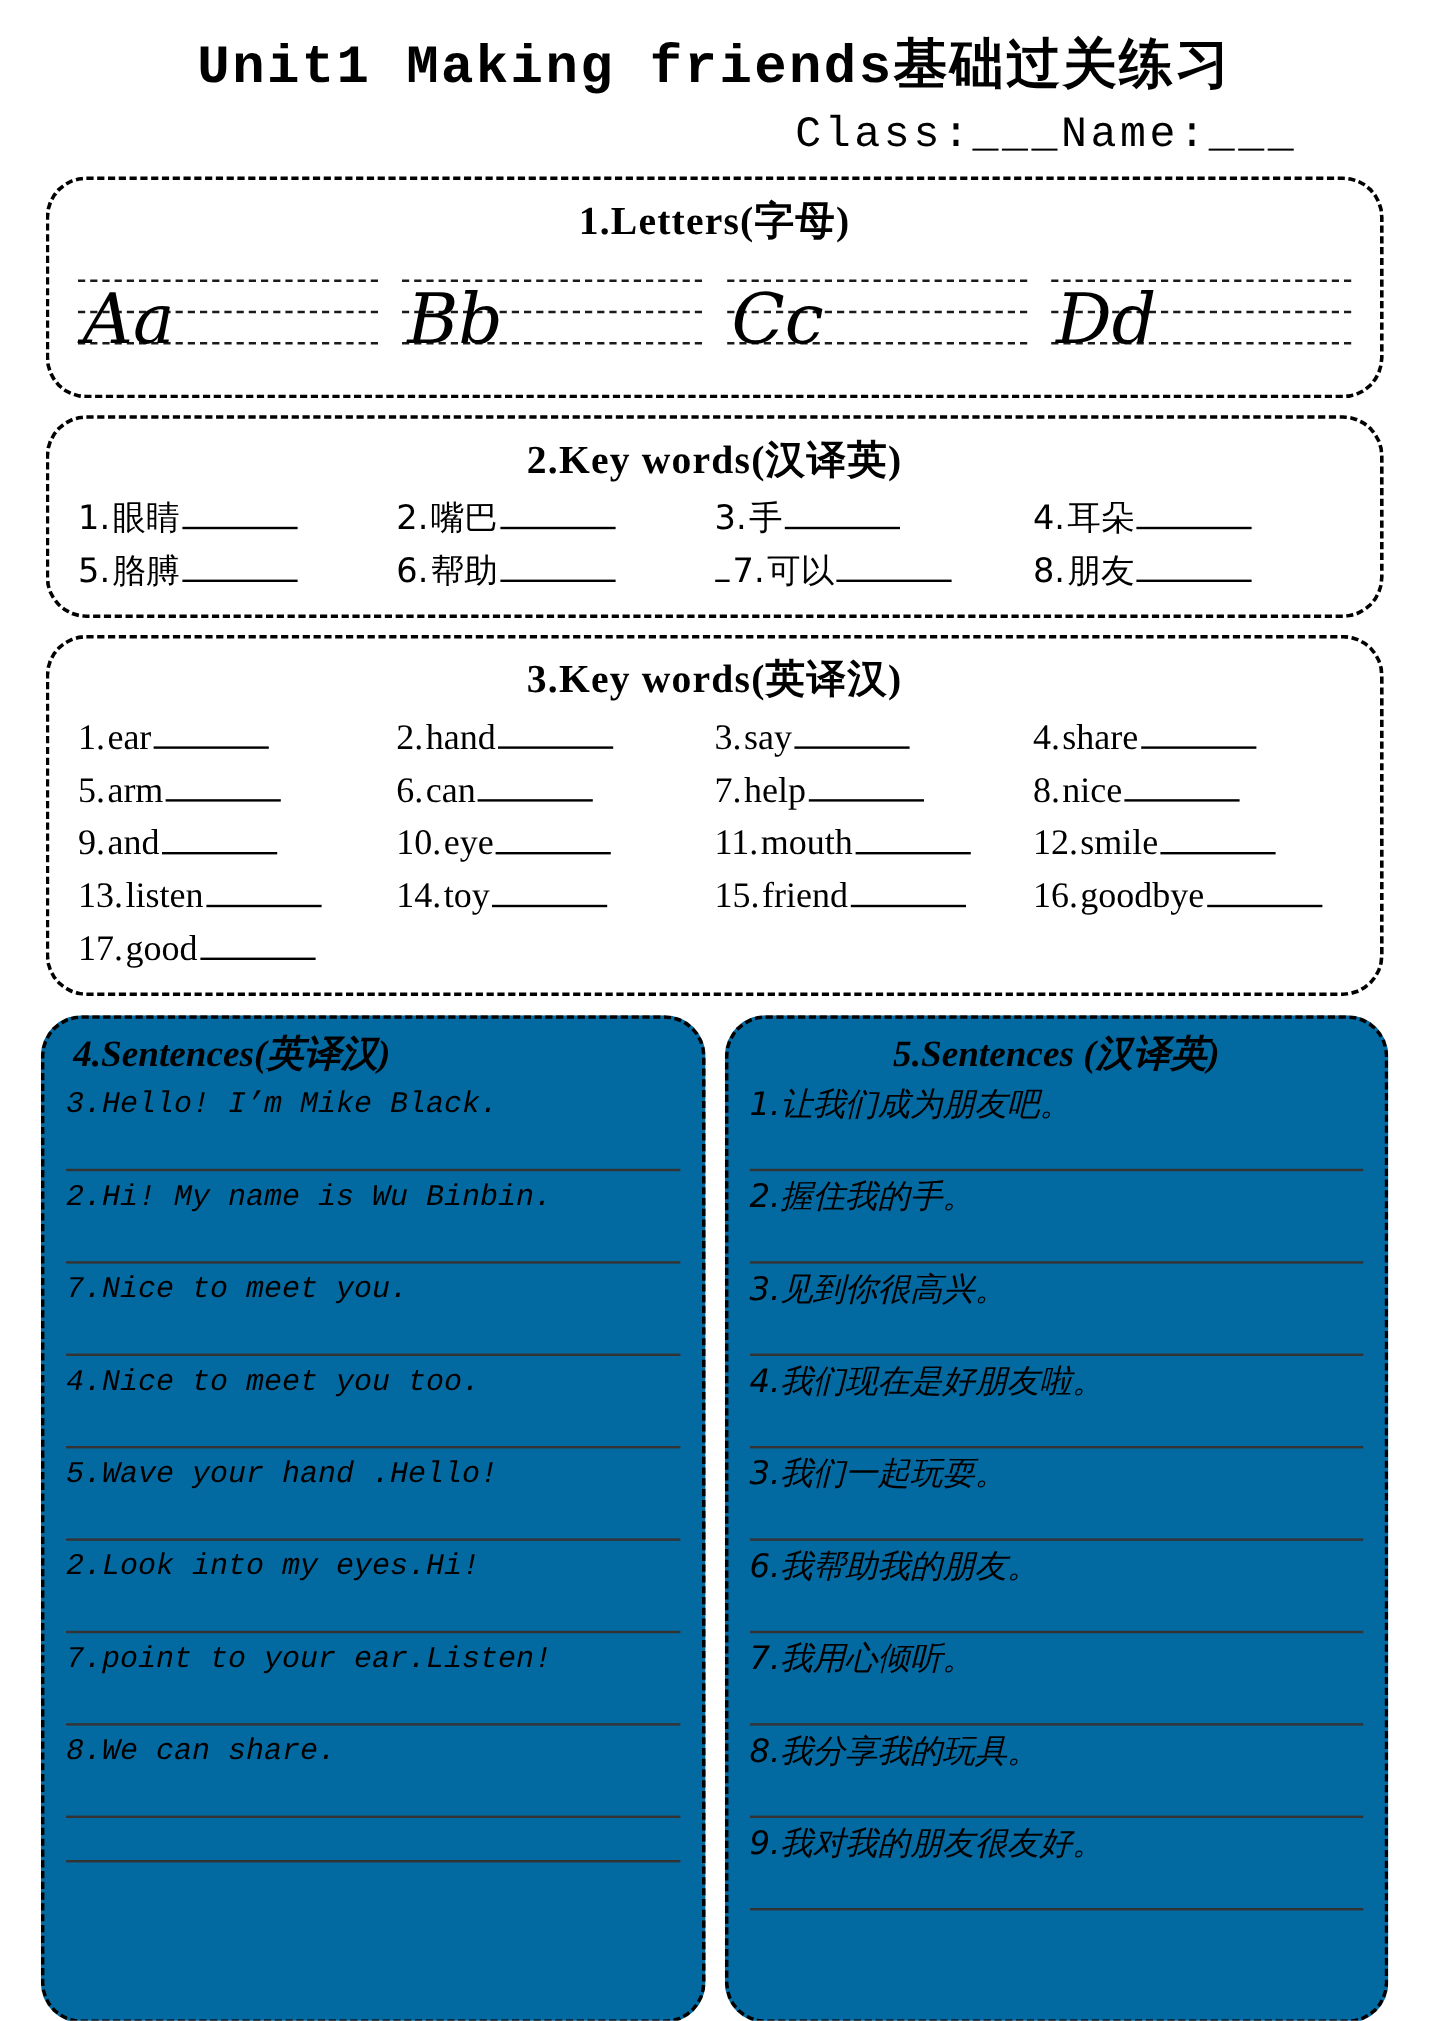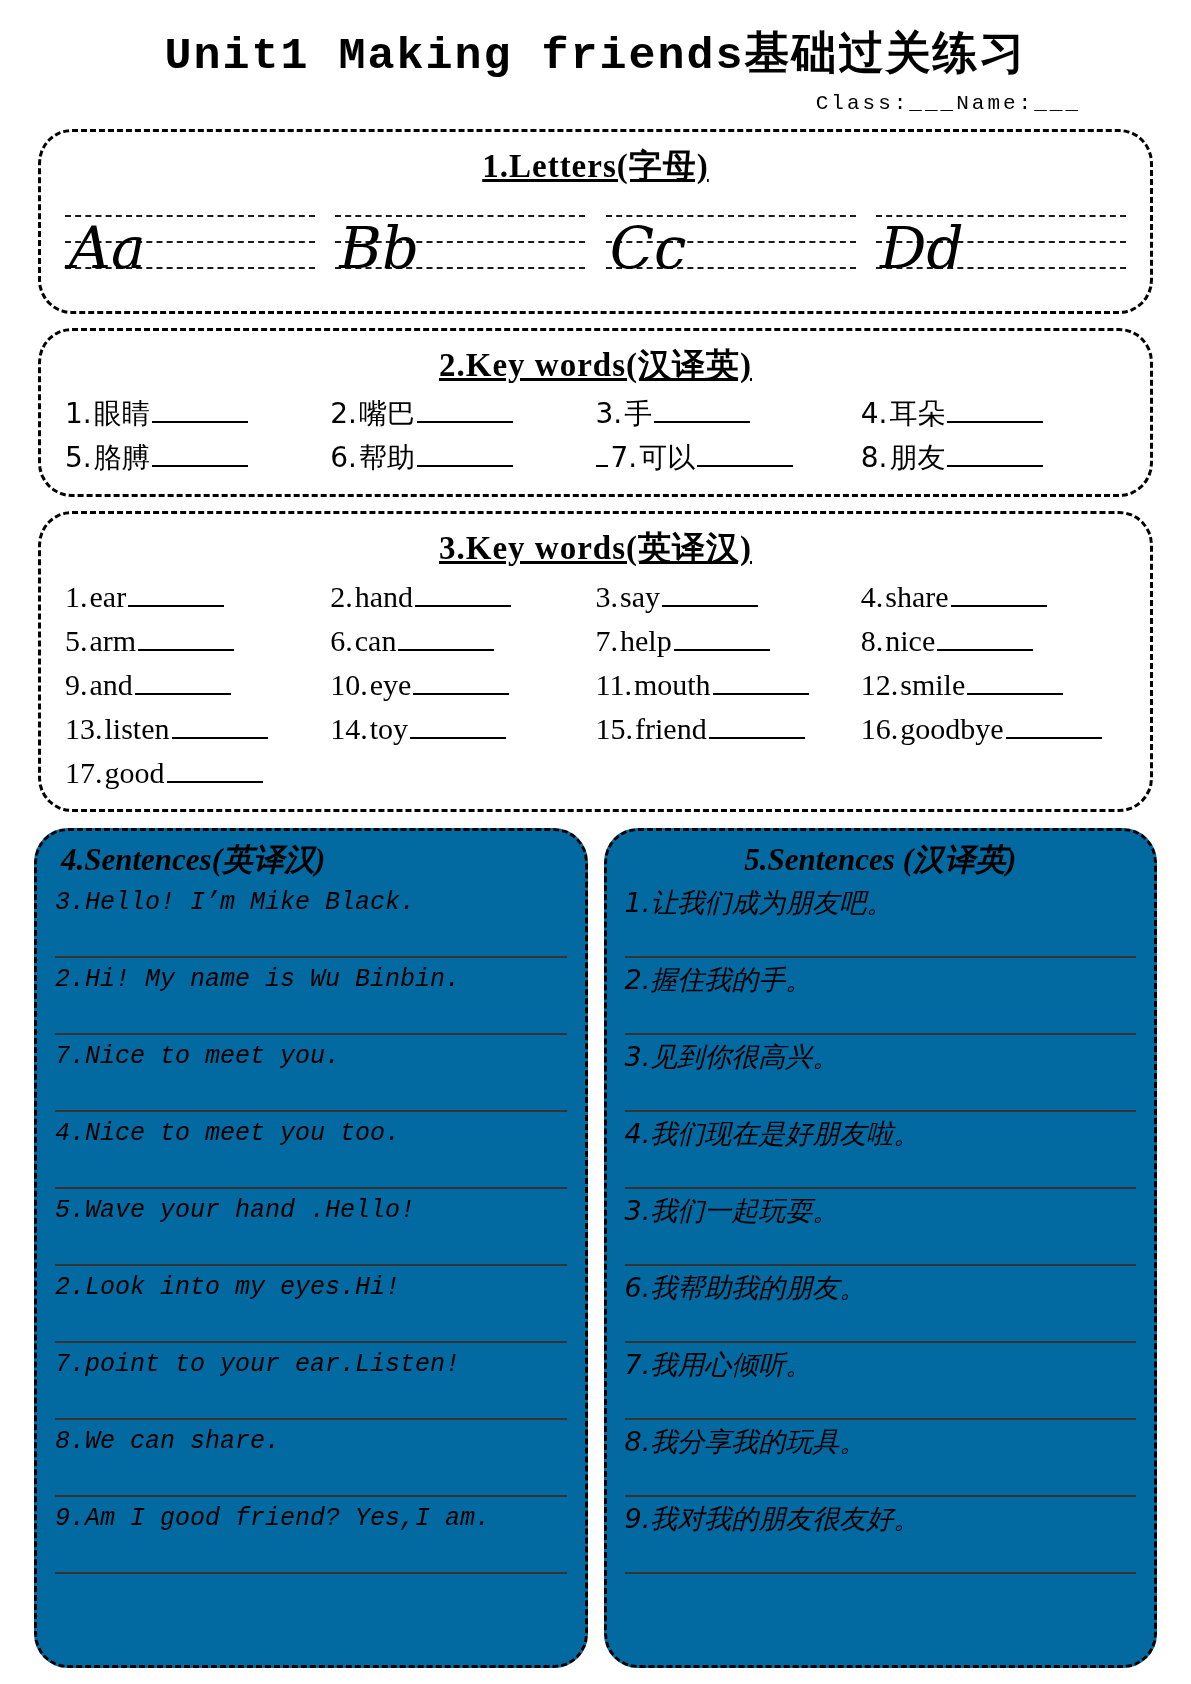--- a/index.html
+++ b/index.html
@@ -32,21 +32,21 @@
     font-size: 45px;
     letter-spacing: 2px;
     margin: 30px 0 0 0;
     padding: 0 40px;
     line-height: 1.2;
     white-space: nowrap;
   }
   .classname-line {
     text-align: right;
     font-family: "Liberation Mono", "DejaVu Sans Mono", monospace;
-    font-size: 21px;
+    font-size: 36px;
     letter-spacing: 3px;
     padding-right: 110px;
     margin-top: 8px;
     white-space: nowrap;
   }
 
   
   .box {
     border: 3px dashed #000;
     border-radius: 34px;
@@ -57,21 +57,20 @@
     background: #fff;
   }
   .box-title {
     text-align: center;
     font-weight: bold;
     font-size: 33px;
     letter-spacing: 1px;
     margin: 4px 0 6px 0;
     font-family: "Liberation Serif", "DejaVu Serif", serif;
     white-space: nowrap;
-    text-decoration: underline;
   }
 
   
   .letters-row {
     display: flex;
     justify-content: space-between;
     align-items: flex-end;
     padding: 6px 6px 10px 6px;
     gap: 8px;
   }
@@ -409,21 +408,20 @@
       </div>
       <div class="sent-item">
         <div class="sent-text en">7.point to your ear.Listen!</div>
         <div class="answer-line"></div>
       </div>
       <div class="sent-item">
         <div class="sent-text en">8.We can share.</div>
         <div class="answer-line"></div>
       </div>
       <div class="sent-item">
-        <div class="sent-text en">9.Am I good friend? Yes,I am.</div>
         <div class="answer-line"></div>
       </div>
     </div>
 
     <div class="sent-box">
       <div class="sent-title">5.Sentences (汉译英)</div>
 
       <div class="sent-item">
         <div class="sent-text cn">1.让我们成为朋友吧。</div>
         <div class="answer-line"></div>

